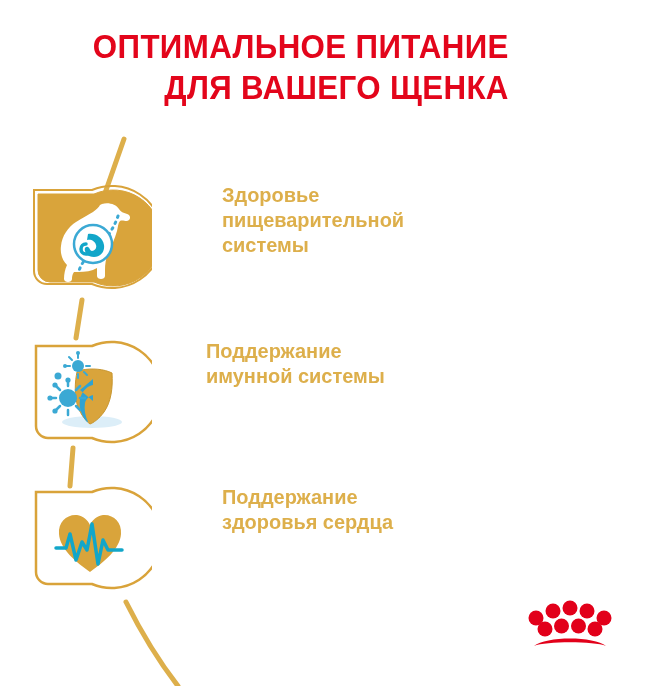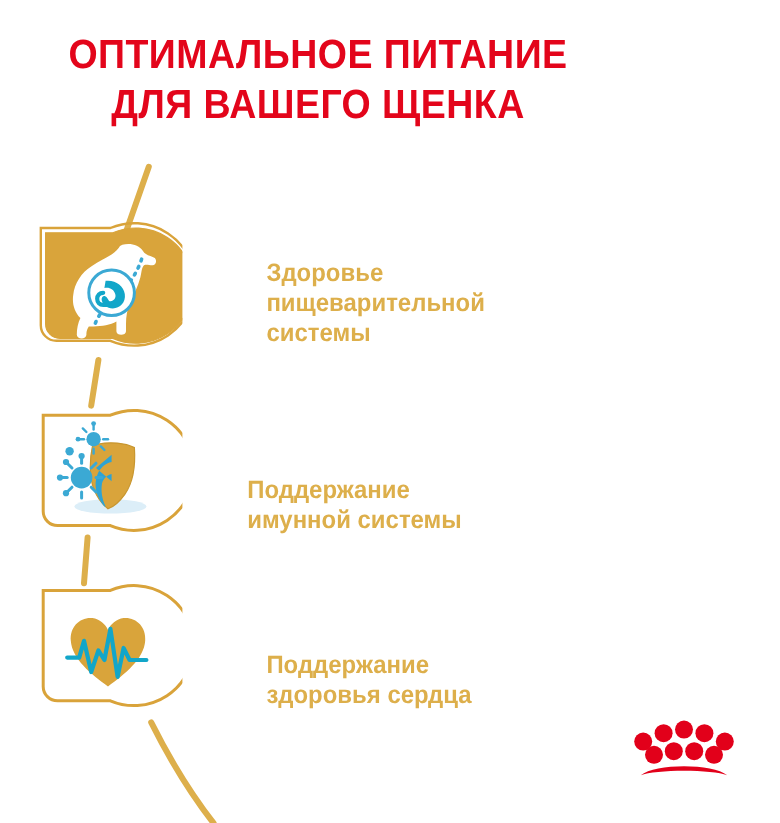--- a/index.html
+++ b/index.html
@@ -17,21 +17,21 @@
     background: #ffffff;
     overflow: hidden;
   }
 
   
   .title-block {
     position: absolute;
     left: 0;
     top: 26px;
     width: 530px;
-    text-align: center;
+    text-align: right;
   }
   .title-line {
     display: block;
     color: #E3051B;
     font-family: "Liberation Sans Narrow", "Liberation Sans", sans-serif;
     font-weight: 700;
     font-size: 34px;
     line-height: 41px;
     letter-spacing: 0.4px;
     transform: scaleX(0.92);
@@ -45,21 +45,21 @@
     top: 0;
     width: 650px;
     height: 686px;
     pointer-events: none;
   }
 
   
   .benefit {
     position: absolute;
     display: flex;
-    align-items: flex-end;
+    align-items: flex-start;
   }
   .benefit-icon {
     position: relative;
     width: 122px;
     height: 108px;
     flex: 0 0 122px;
   }
   .benefit-label {
     color: #DDAF4B;
     font-family: "Liberation Sans Narrow", "Liberation Sans", sans-serif;

